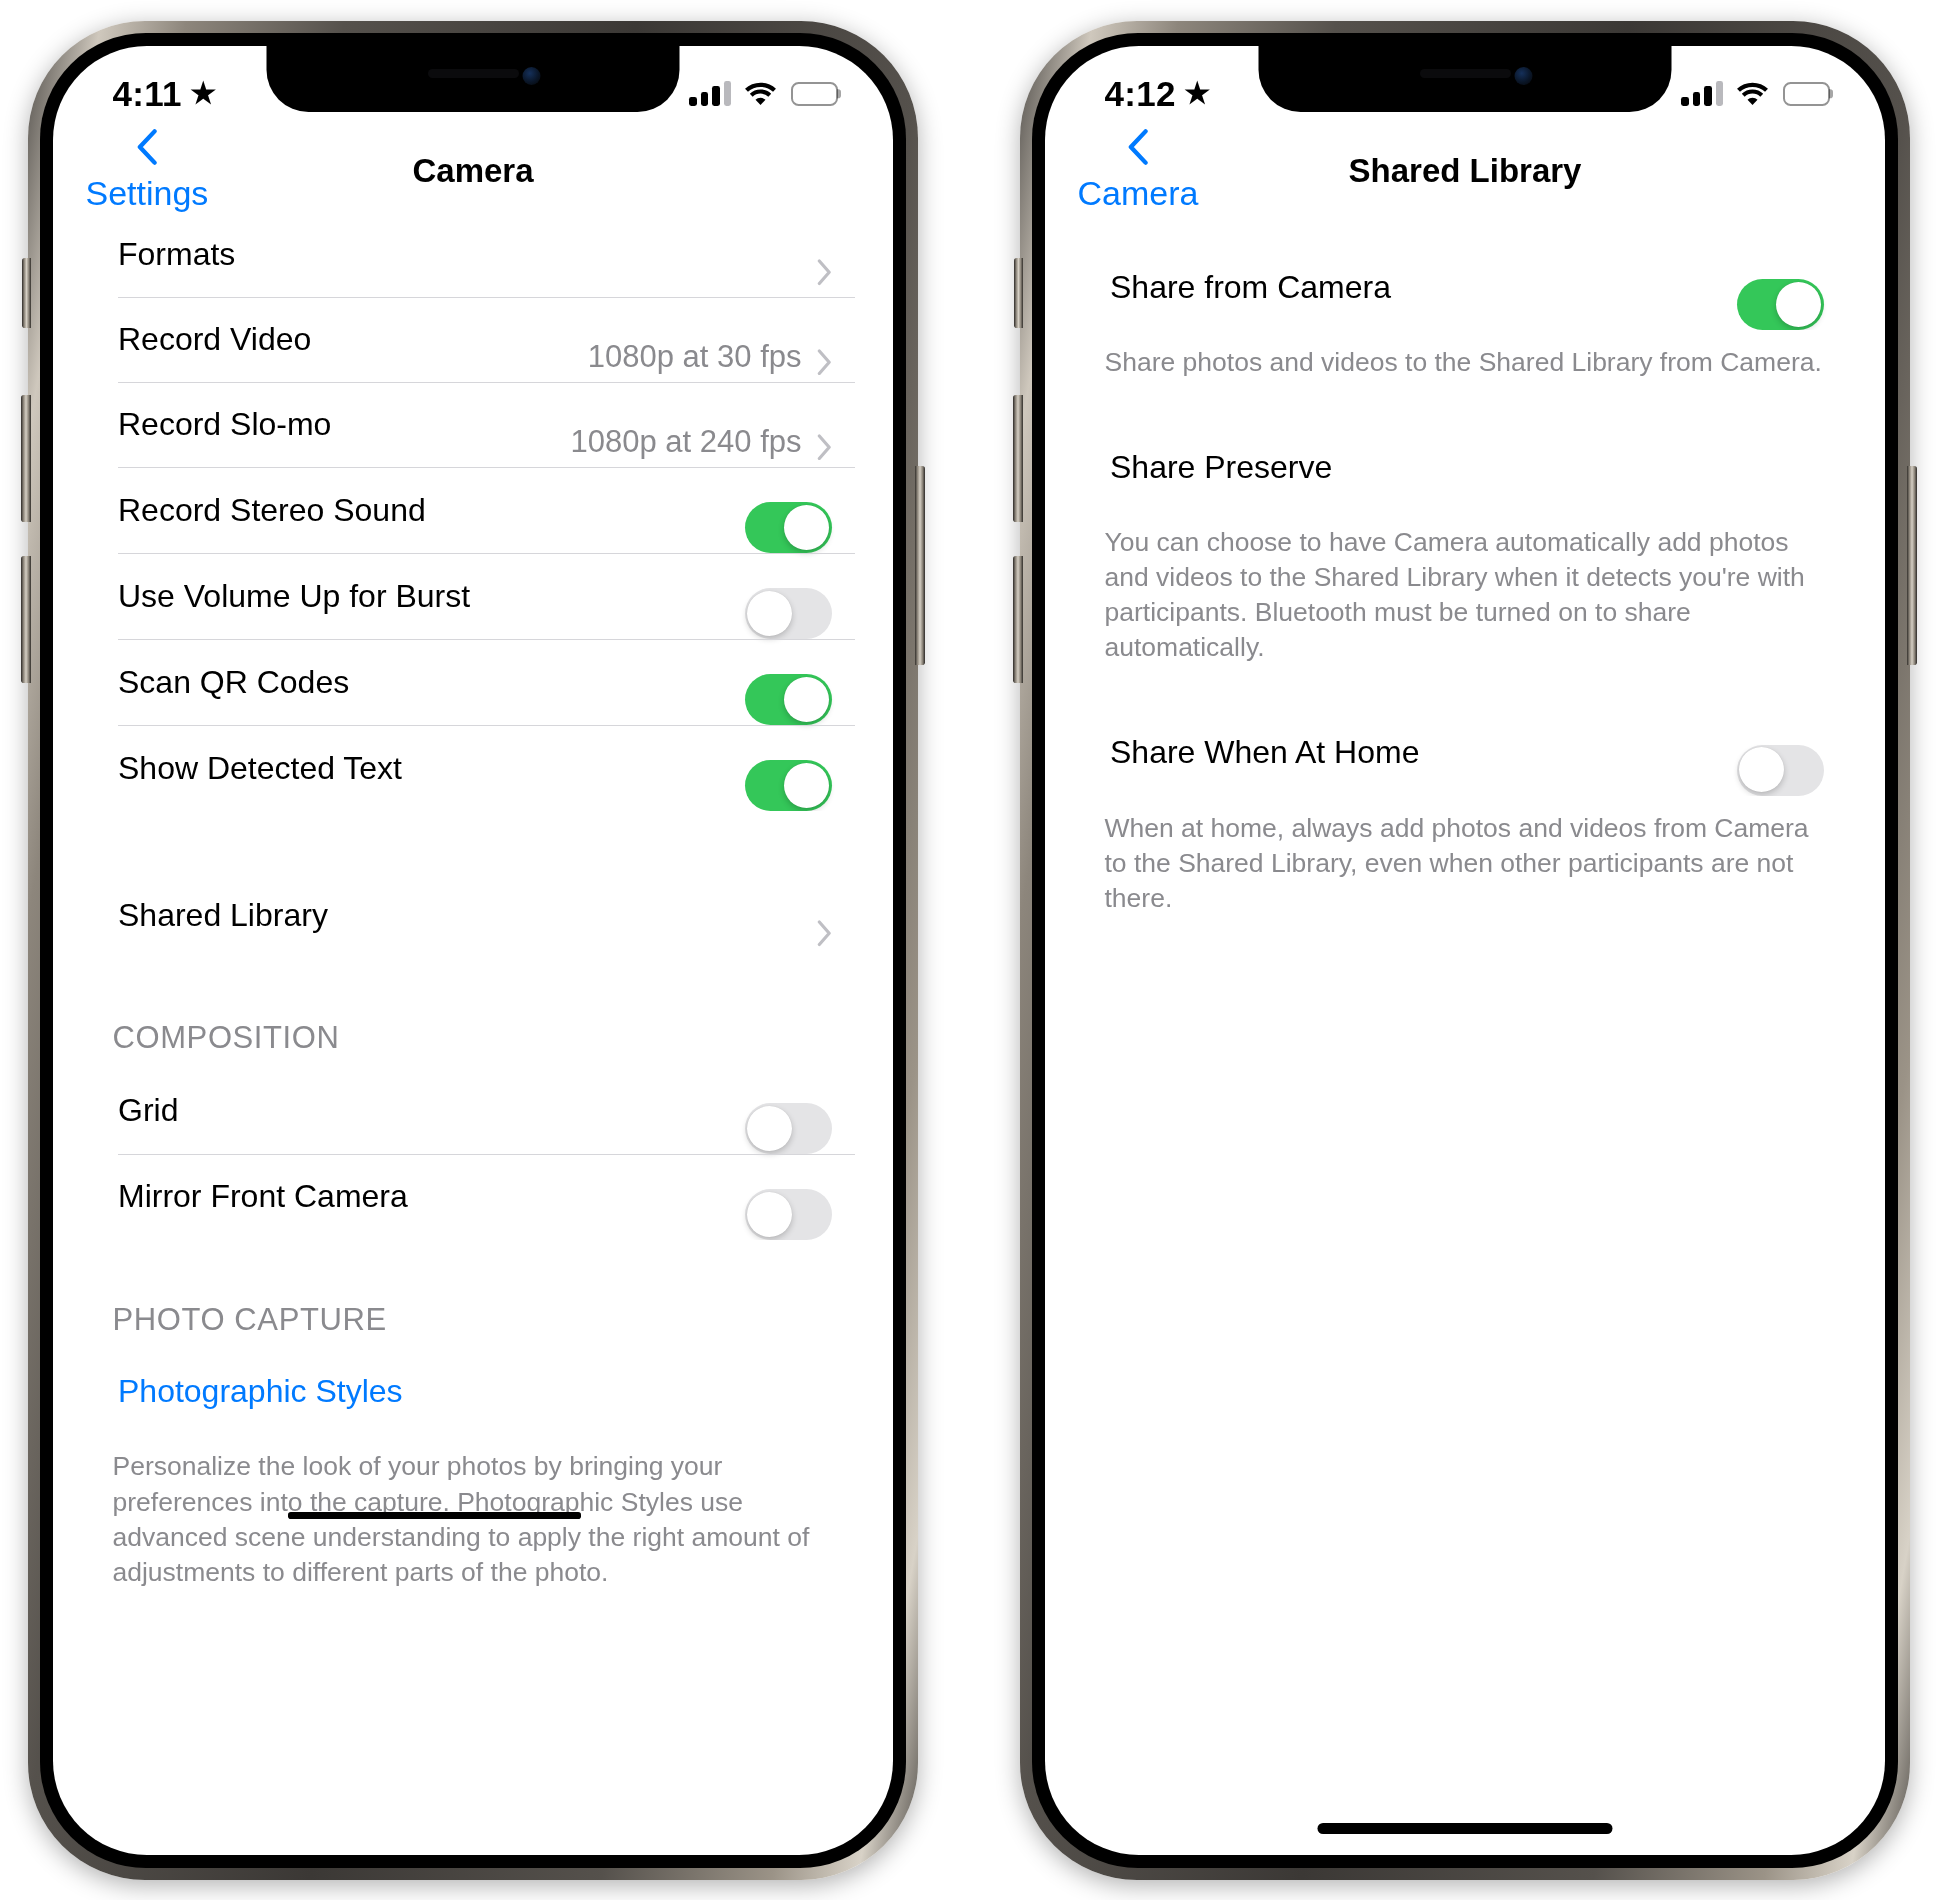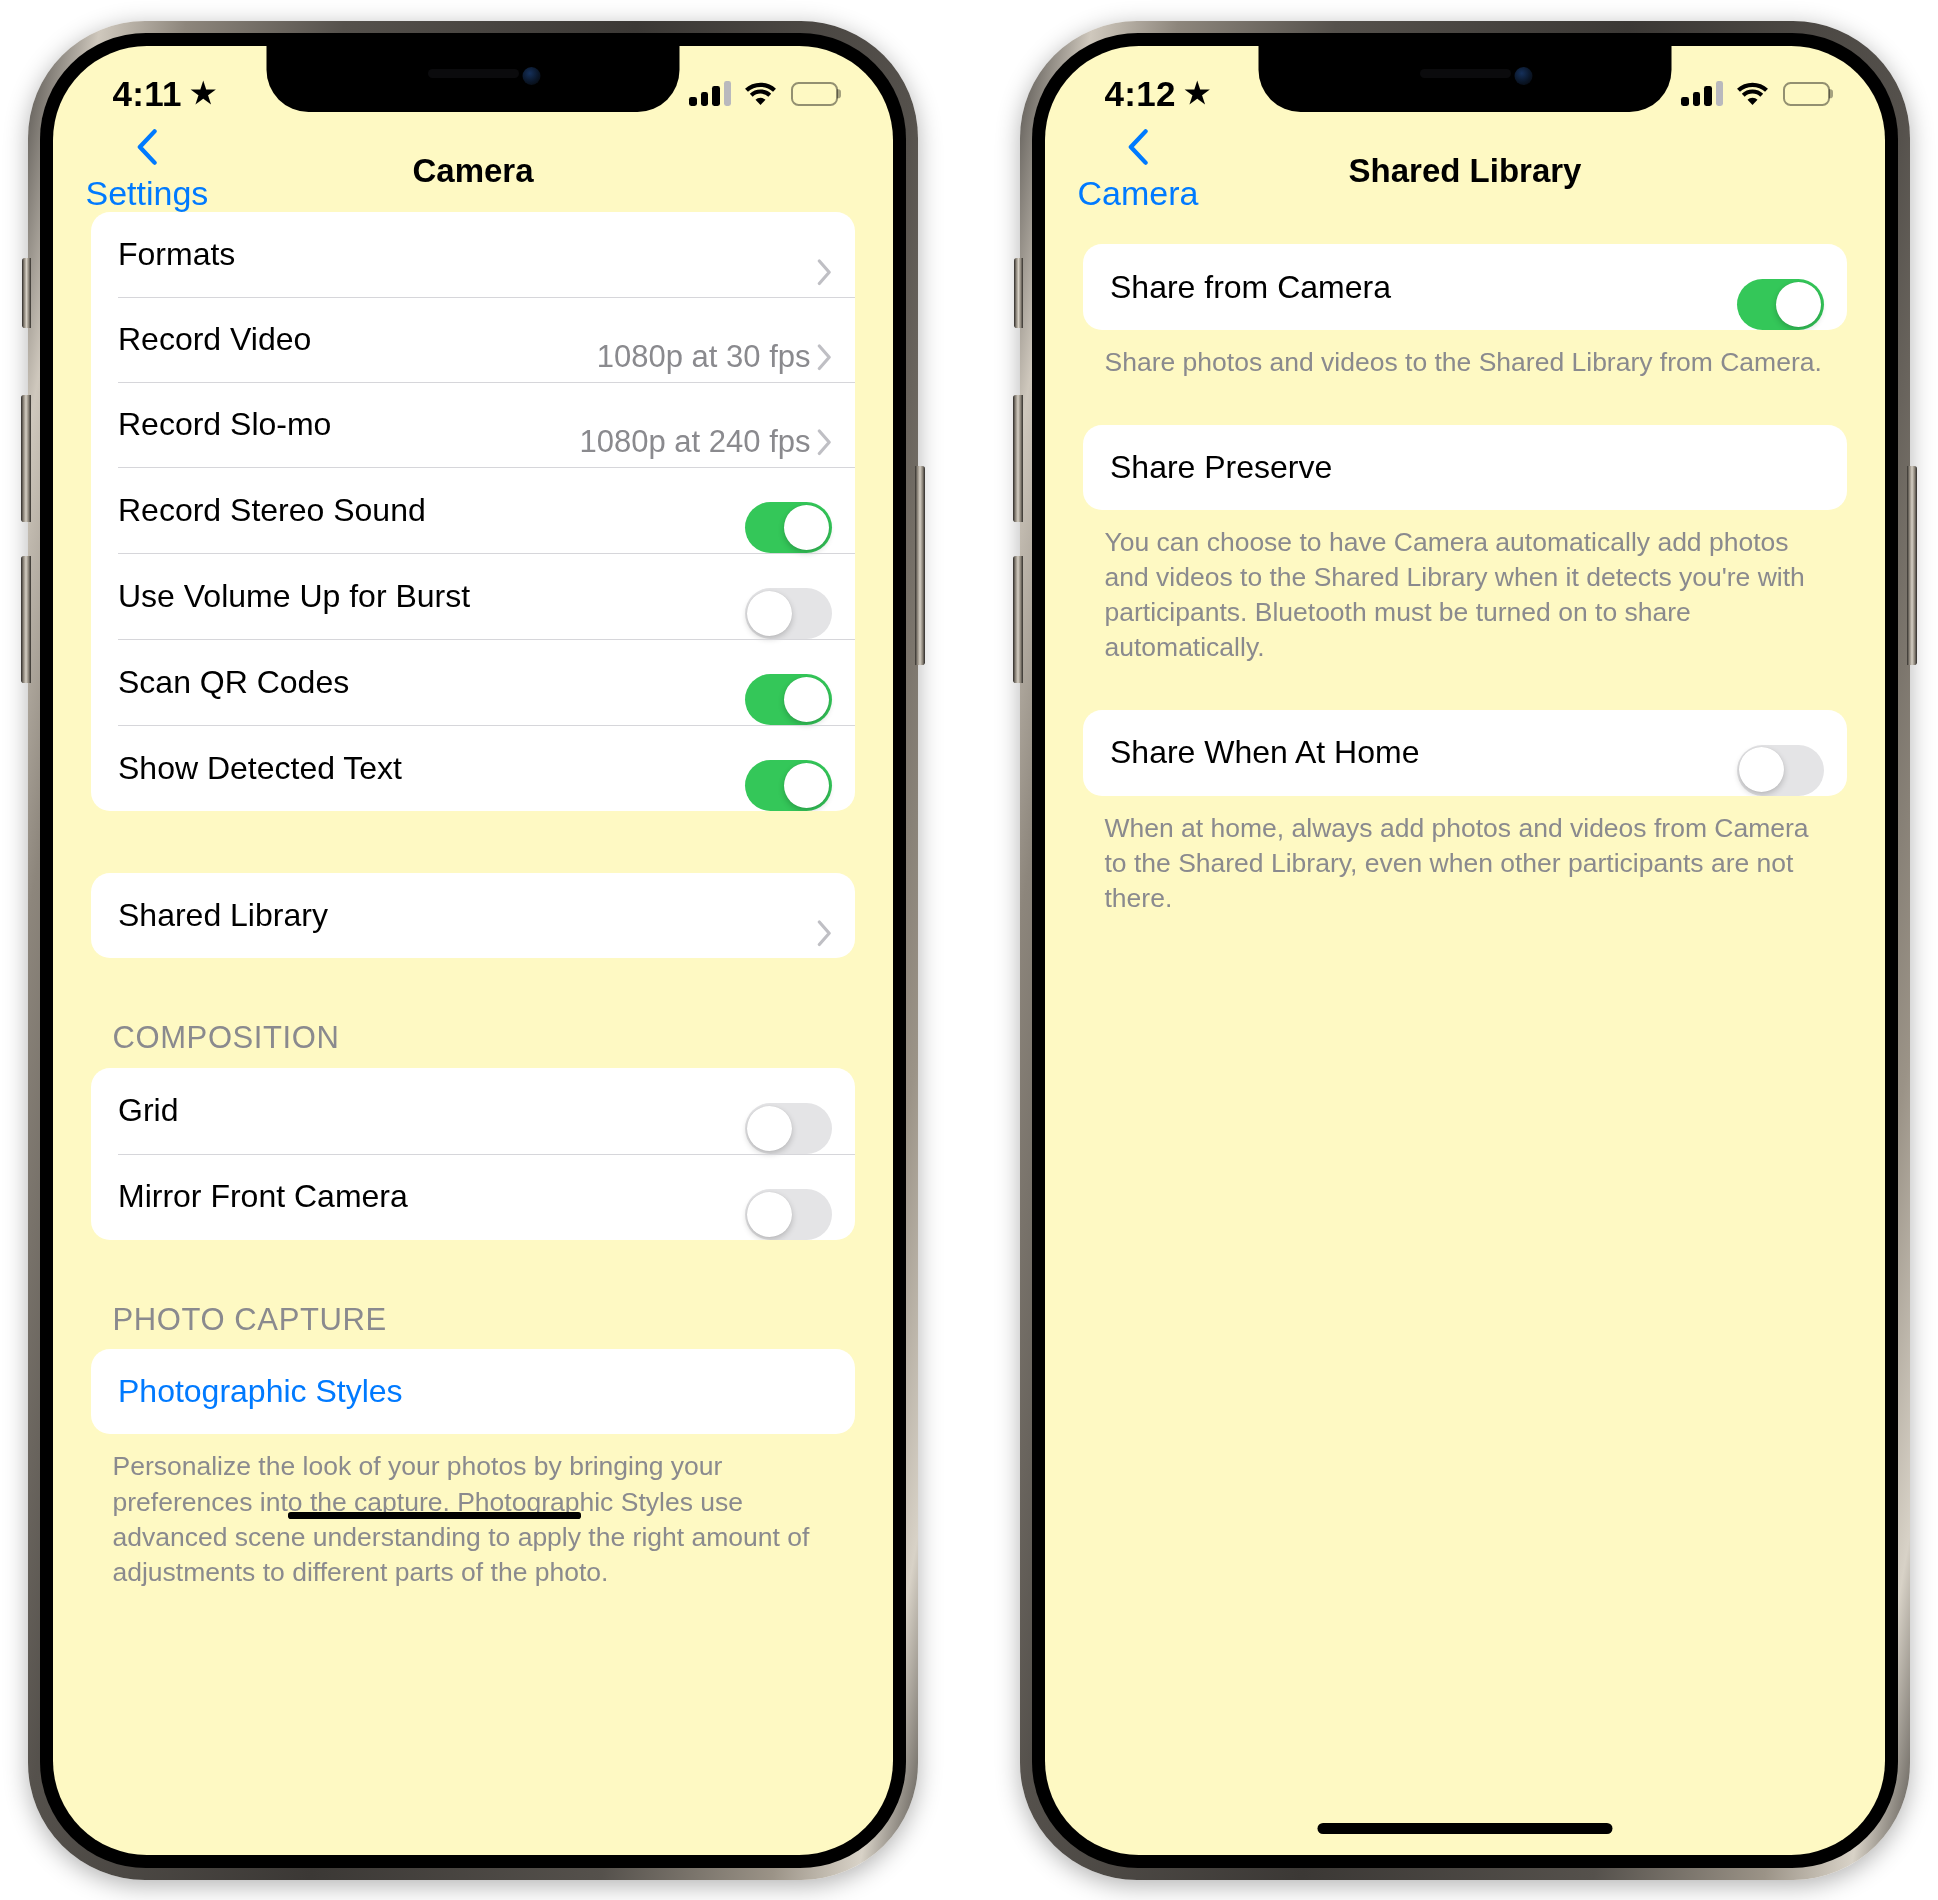--- a/index.html
+++ b/index.html
@@ -32,21 +32,21 @@
     position: relative;
     width: 100%; height: 100%;
     border-radius: 106px;
     background: #000;
     padding: 13.2px;
   }
   .screen {
     position: relative;
     width: 100%; height: 100%;
     border-radius: 94px;
-    background: #fef9c3;
+    background: #ffffff;
     overflow: hidden;
   }
   
   .notch {
     position: absolute;
     top: 0; left: 50%;
     transform: translateX(-50%);
     width: 413px; height: 66px;
     background: #000;
     border-radius: 0 0 42px 42px;
@@ -163,21 +163,21 @@
   }
   .row + .row::before {
     content: '';
     position: absolute; left: 26.5px; right: 0; top: 0;
     height: 0.9px; background: #d6d6da;
   }
   .row-label { font-size: 32px; color: #000; }
   .row-label.blue { color: #007aff; }
   .row-right {
     margin-left: auto;
-    display: flex; align-items: center; gap: 6px; margin-top: 35px;
+    display: flex; align-items: flex-end; gap: 15px; margin-top: 35px;
   }
   .row-value { font-size: 31px; color: #8a8a8e; }
   .chev { width: 15px; height: 26.5px; flex: 0 0 auto; }
   .check { width: 31px; height: 26.5px; flex: 0 0 auto; }
 
   
   .toggle {
     position: relative;
     width: 87px; height: 51px;
     border-radius: 26.5px;

